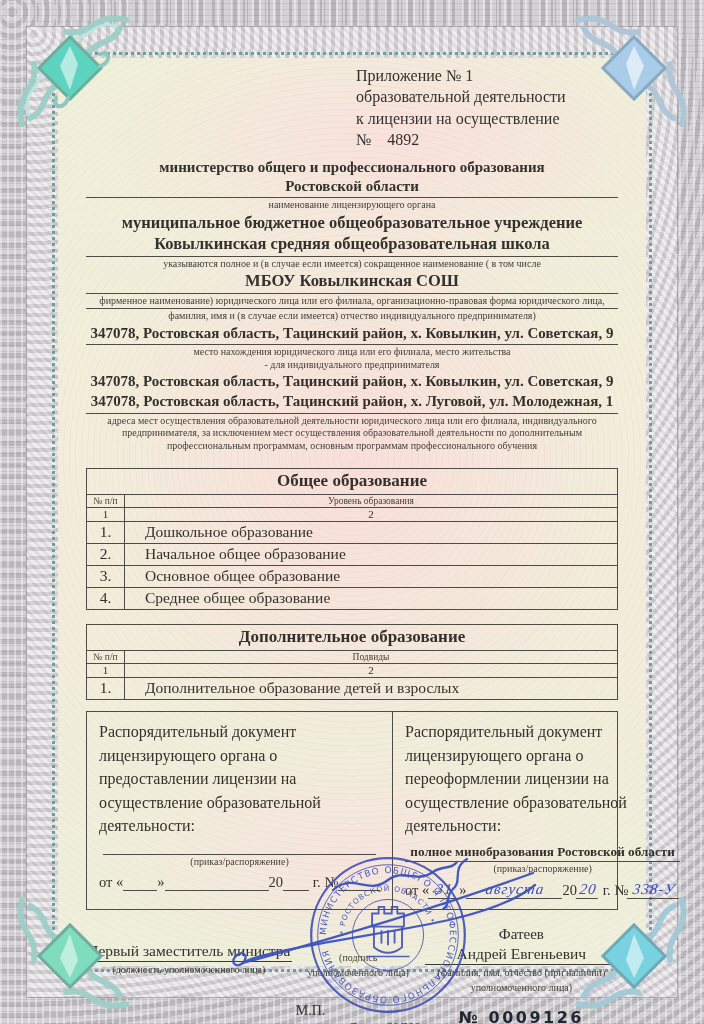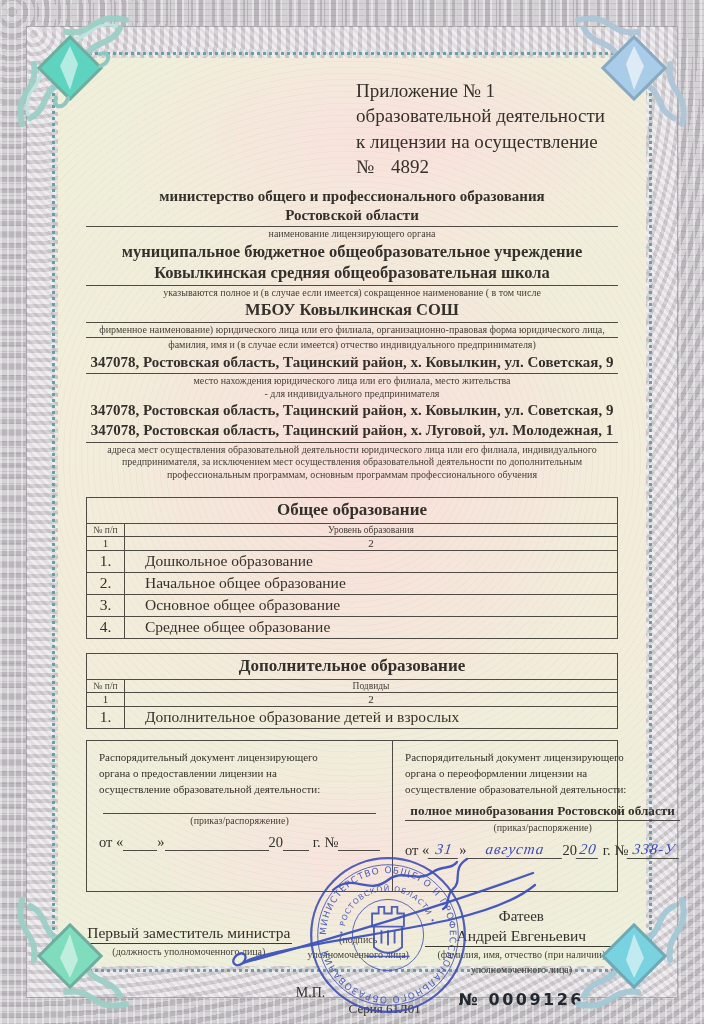--- a/index.html
+++ b/index.html
@@ -31,21 +31,21 @@
   .z{position:relative;z-index:2;}
 
   
   .corner{position:absolute;width:128px;height:128px;z-index:3;}
   .c-tl{left:8px;top:6px;}
   .c-tr{right:8px;top:6px;transform:scaleX(-1);}
   .c-bl{left:8px;bottom:6px;transform:scaleY(-1);}
   .c-br{right:8px;bottom:6px;transform:scale(-1,-1);}
 
   
-  .annex{width:258px;margin:16px 4px 4px auto;font-size:19px;line-height:1.33;}
+  .annex{width:258px;margin:3px 4px 4px auto;font-size:16px;line-height:1.33;}
   .annex .daterow{display:flex;}
   .annex .daterow span{display:inline-block;}
   .annex .d1{margin-right:10px;} .annex .d2{margin-right:38px;} .annex .d3{margin-right:28px;}
   .annex .numrow span:first-child{margin-right:12px;}
 
   
   .hdr{text-align:center;margin-top:8px;}
   .b15{font-weight:bold;font-size:15px;line-height:1.28;}
   .b16{font-weight:bold;font-size:16.5px;line-height:1.3;}
   .b15a{font-weight:bold;font-size:15px;line-height:1.35;}
@@ -60,21 +60,21 @@
   .tbl .small td{font-size:9.5px;text-align:center;padding:1px 2px;color:#45403a;}
   .tbl .idx td{font-size:11px;text-align:center;padding:0 2px 1px;}
   .tbl .data td{font-size:15.5px;padding:1px 20px 2px;}
   .tbl .data td.n{text-align:center;padding:1px 2px 2px;}
   col.numcol{width:38px;}
 
   
   .orders{display:flex;margin-top:11px;border:1.6px solid #4e4a44;}
   .obox{flex:1;padding:8px 12px 10px;box-sizing:border-box;min-height:150px;}
   .obox.left{border-right:1.4px solid #4e4a44;}
-  .obox p{margin:0;font-size:11px;line-height:1.47;max-width:250px;}
+  .obox p{margin:0;font-size:16px;line-height:1.47;max-width:250px;}
   .blankline{border-top:1px solid #4e4a44;margin:16px 4px 0;}
   .obox .cap{text-align:center;margin-top:1px;}
   .ordername{font-size:13.2px;font-weight:bold;text-align:center;border-bottom:1px solid #4e4a44;margin:6px 0 0;padding-bottom:1px;}
   .dateline{display:flex;align-items:flex-end;font-size:14.5px;margin-top:6px;white-space:nowrap;}
   .bl{display:inline-block;border-bottom:1px solid #4e4a44;height:14px;}
   .w34{width:34px;} .w104{width:104px;} .w26{width:26px;} .w42{width:42px;}
   .hw{display:inline-block;font-style:italic;color:#3a4ab8;font-size:15px;letter-spacing:1px;
       border-bottom:1px solid #4e4a44;text-align:center;transform:skewX(-8deg);}
   .hw.day{min-width:30px;} .hw.mon{min-width:96px;} .hw.yr{min-width:22px;border-bottom:1px solid #4e4a44;} .hw.num{min-width:52px;}
 

